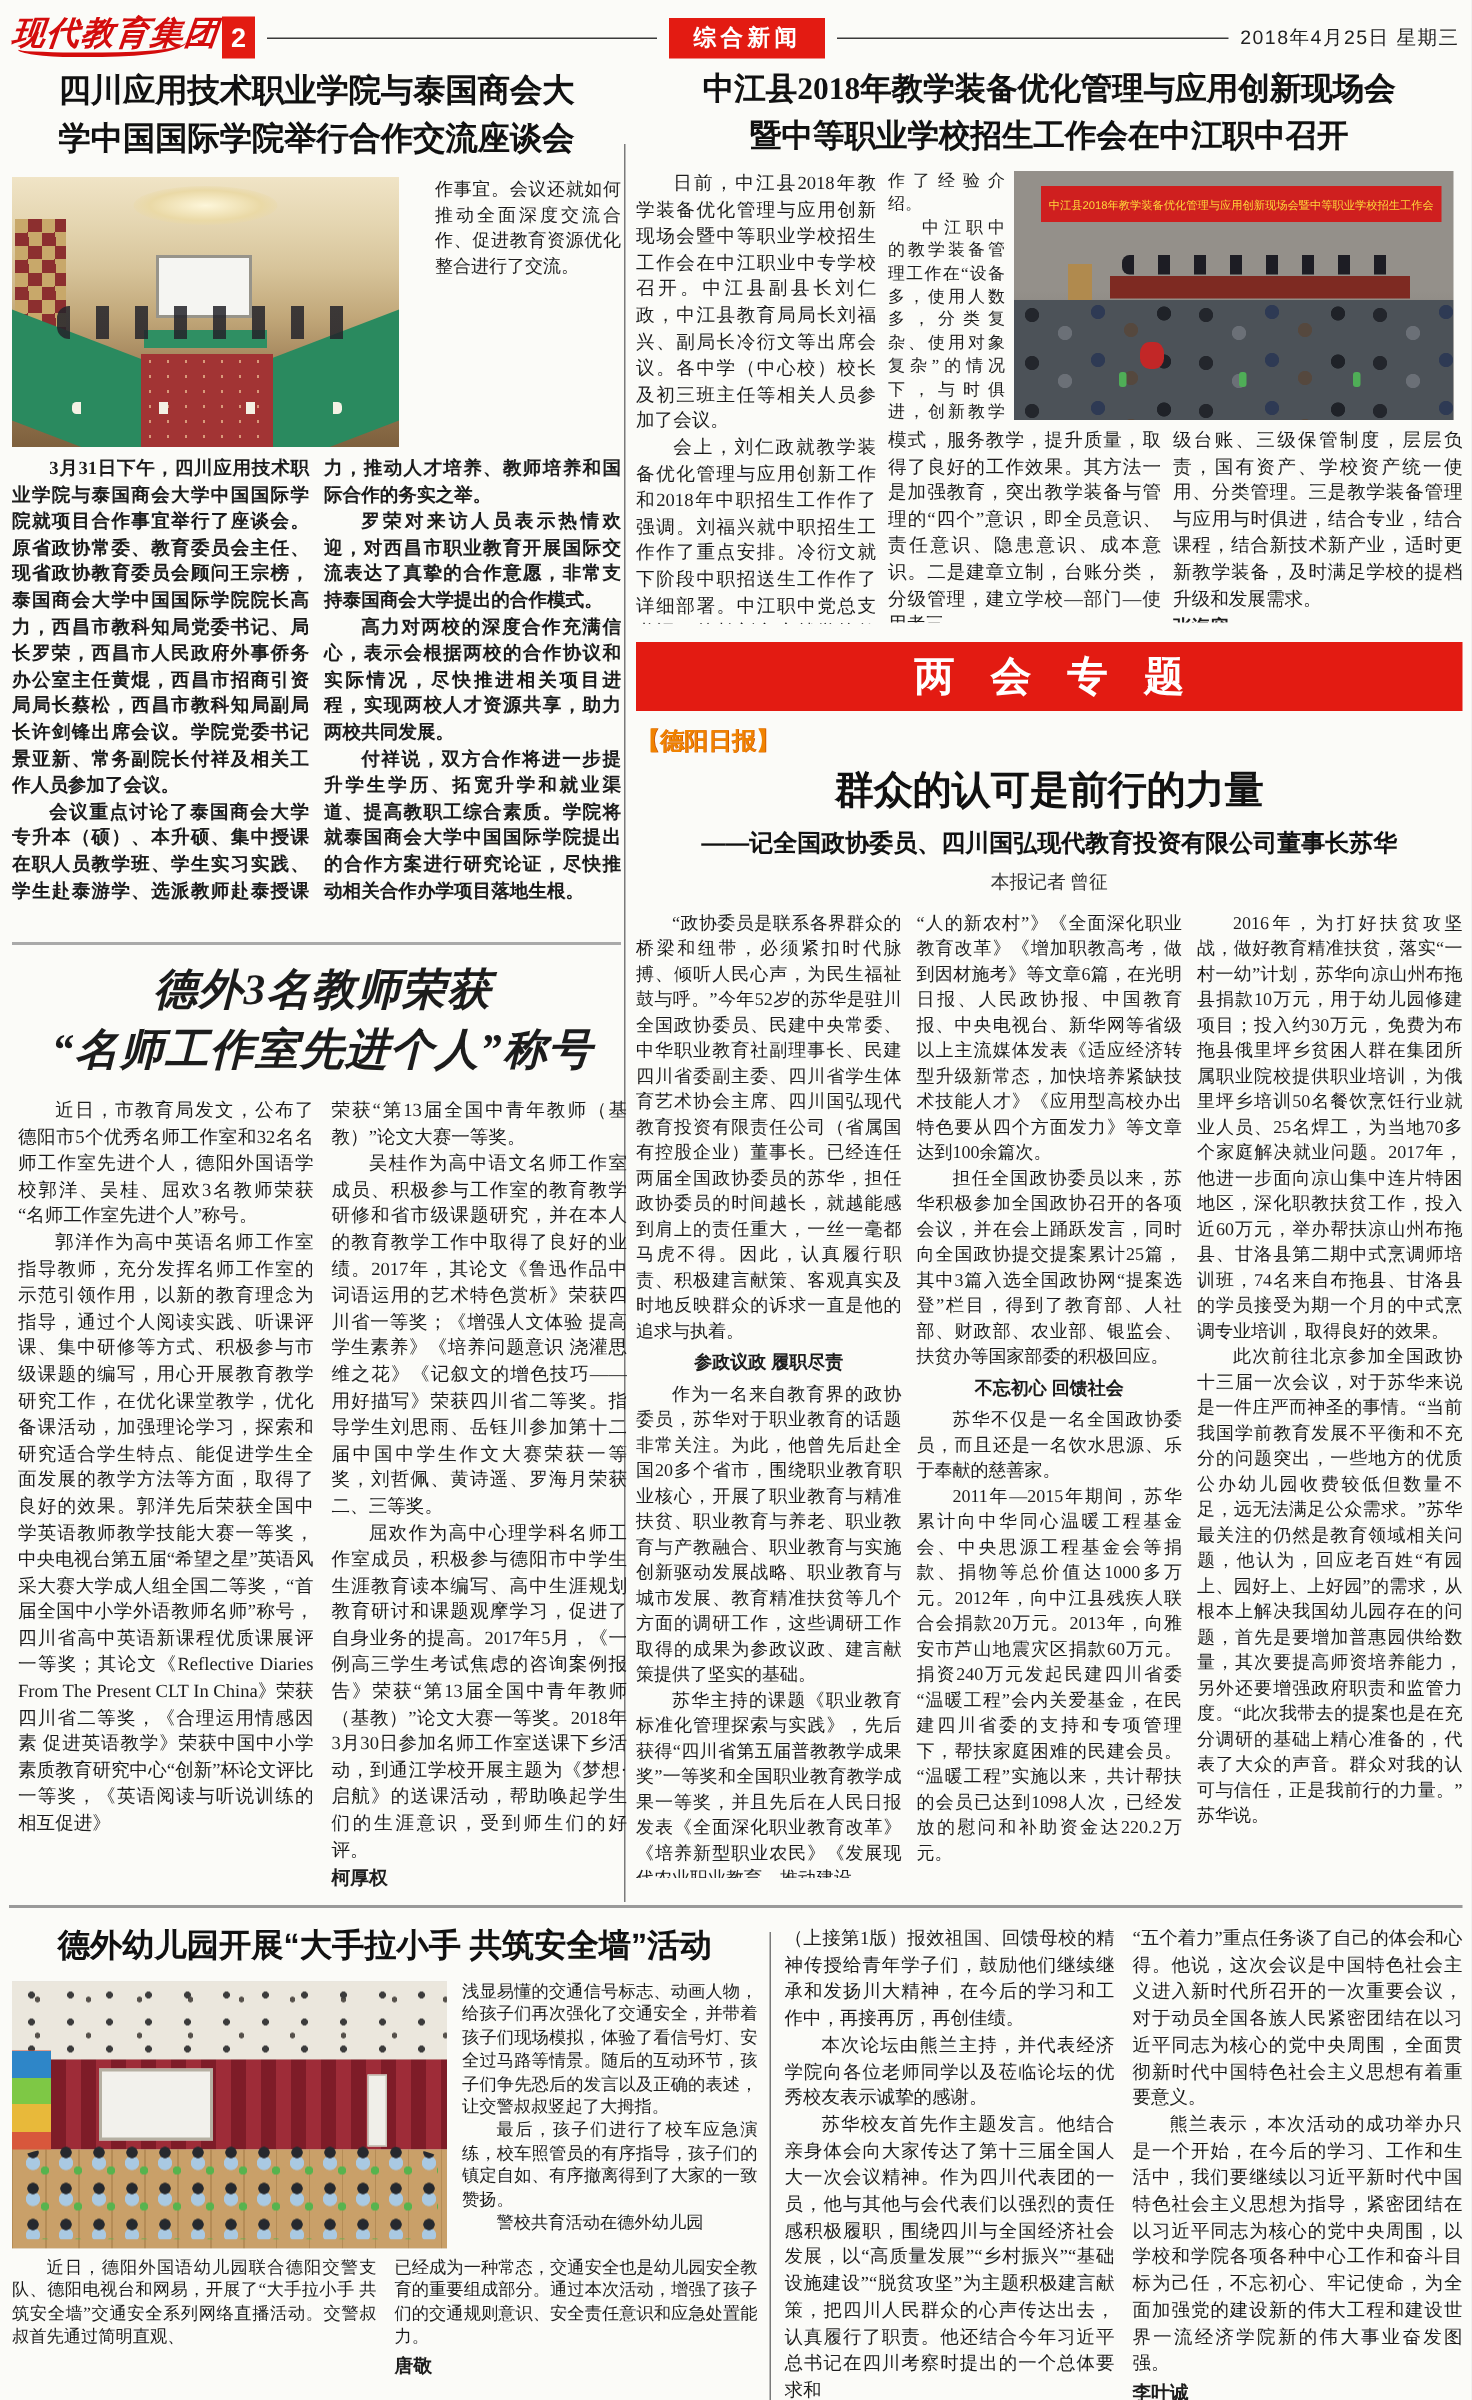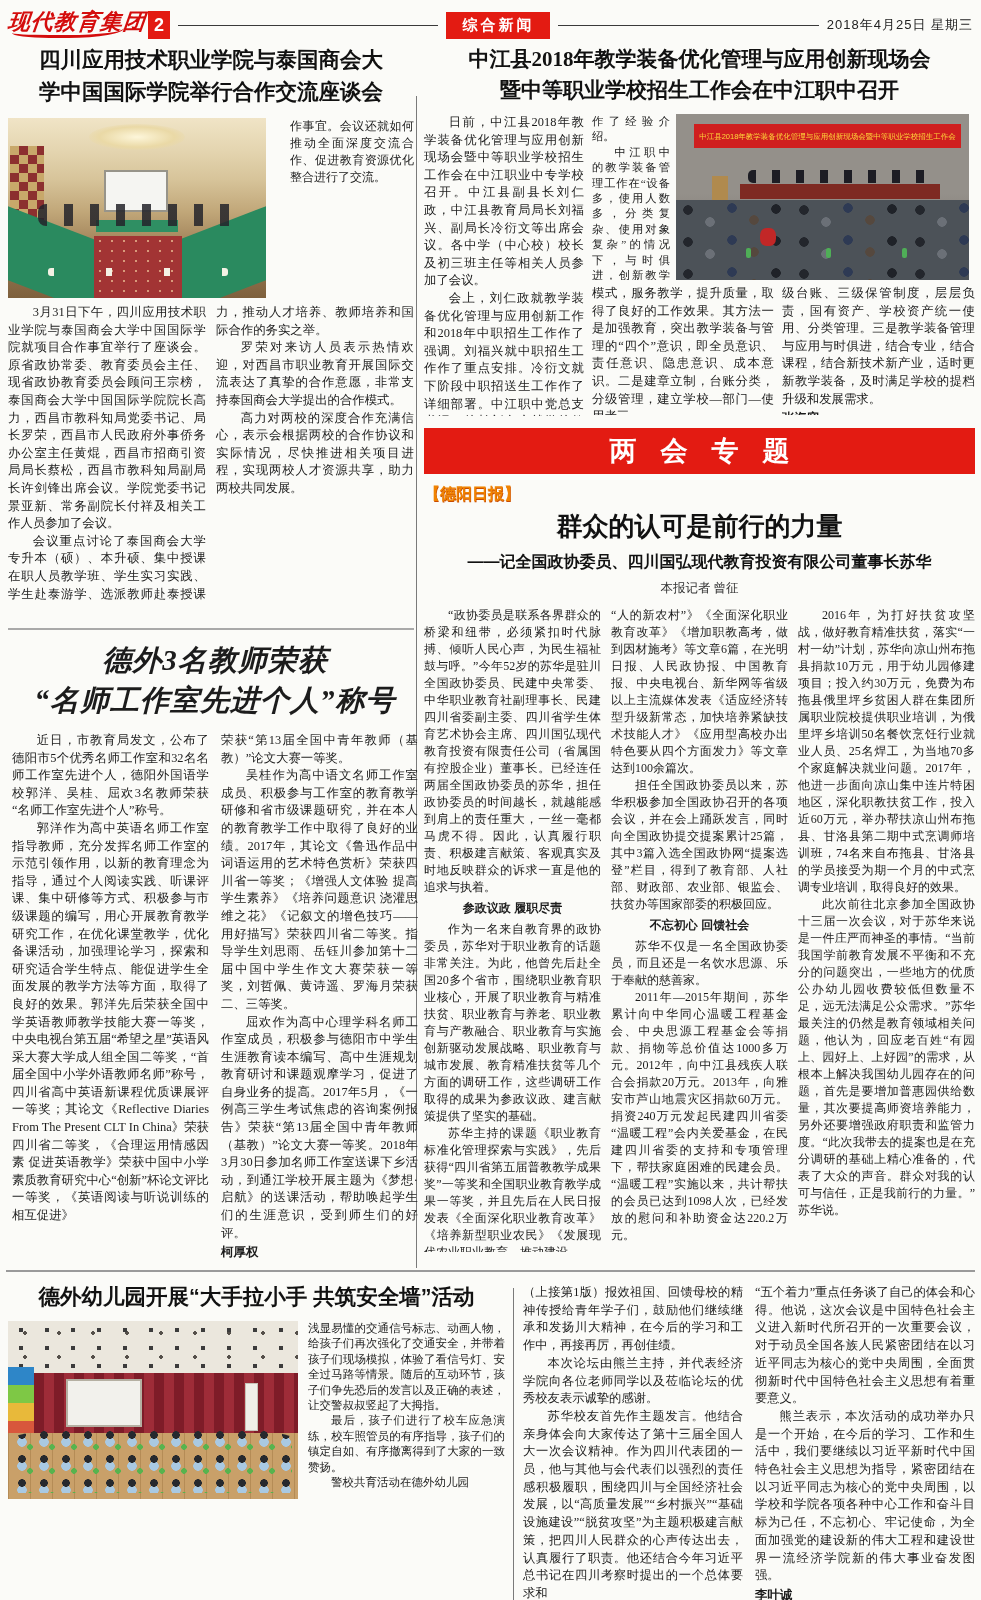--- a/index.html
+++ b/index.html
@@ -41,21 +41,21 @@
   .author{text-align:left;font-weight:bold;font-size:12.5px;padding-right:6px;margin-top:2px;}
   .headline{font-weight:bold;text-align:center;color:#111;}
 
   
   .art-sichuan{position:absolute;left:8px;top:44px;width:406px;}
   .art-sichuan .headline div{font-size:21.5px;line-height:32px;}
   .sichuan-row1{margin-top:10px;display:flex;gap:24px;}
   .sichuan-strip{flex:1;height:180px;}
   .sichuan-strip p{font-size:12px;line-height:17px;}
   .sichuan-row2{margin-top:6px;display:flex;gap:10px;height:300px;}
-  .sichuan-row2 .colwrap{flex:1;}
+  .sichuan-row2 .colwrap{flex:1;font-weight:bold;}
 
   
   .vdiv1{left:416px;top:96px;height:1172px;border-left:1px solid #7a7a7a;width:0;}
   .hr-left{left:8px;top:628px;width:406px;border-top:2px solid #a9a9a9;height:0;}
   .hr-full{left:6px;top:1270px;width:969px;border-top:2px solid #9a9a9a;height:0;}
   .vdiv2{left:513px;top:1288px;height:312px;border-left:1px solid #7a7a7a;width:0;}
 
   
   .art-zj{position:absolute;left:424px;top:44px;width:551px;}
   .art-zj .headline div{font-size:21px;line-height:31px;}
@@ -207,20 +207,21 @@
         <div class="col">
             <p>3月31日下午，四川应用技术职业学院与泰国商会大学中国国际学院就项目合作事宜举行了座谈会。原省政协常委、教育委员会主任、现省政协教育委员会顾问王宗榜，泰国商会大学中国国际学院院长高力，西昌市教科知局党委书记、局长罗荣，西昌市人民政府外事侨务办公室主任黄焜，西昌市招商引资局局长蔡松，西昌市教科知局副局长许剑锋出席会议。学院党委书记景亚新、常务副院长付祥及相关工作人员参加了会议。</p>
             <p>会议重点讨论了泰国商会大学专升本（硕）、本升硕、集中授课在职人员教学班、学生实习实践、学生赴泰游学、选派教师赴泰授课及师资培训等项目的合</p>
           </div>
       </div>
       <div class="colwrap">
         <div class="col">
             <p class="cont">力，推动人才培养、教师培养和国际合作的务实之举。</p>
             <p>罗荣对来访人员表示热情欢迎，对西昌市职业教育开展国际交流表达了真挚的合作意愿，非常支持泰国商会大学提出的合作模式。</p>
             <p>高力对两校的深度合作充满信心，表示会根据两校的合作协议和实际情况，尽快推进相关项目进程，实现两校人才资源共享，助力两校共同发展。</p>
+            <p>付祥说，双方合作将进一步提升学生学历、拓宽升学和就业渠道、提高教职工综合素质。学院将就泰国商会大学中国国际学院提出的合作方案进行研究论证，尽快推动相关合作办学项目落地生根。</p>
           </div>
 
       </div>
     </div>
   </div>
 
   <div class="abs vdiv1"></div>
   <div class="abs hr-left"></div>
   <div class="abs hr-full"></div>
   <div class="abs vdiv2"></div>
@@ -330,20 +331,31 @@
         <div class="p3-ac"></div>
         <div class="p3-floor"></div>
         <div class="p3-kids"></div>
       </div>
       <div class="kg-strip col clip">
           <p class="cont">浅显易懂的交通信号标志、动画人物，给孩子们再次强化了交通安全，并带着孩子们现场模拟，体验了看信号灯、安全过马路等情景。随后的互动环节，孩子们争先恐后的发言以及正确的表述，让交警叔叔竖起了大拇指。</p>
           <p>最后，孩子们进行了校车应急演练，校车照管员的有序指导，孩子们的镇定自如、有序撤离得到了大家的一致赞扬。</p>
           <p>警校共育活动在德外幼儿园</p>
         </div>
     </div>
+    <div class="kg-row2">
+      <div class="kg-left col">
+          <p>近日，德阳外国语幼儿园联合德阳交警支队、德阳电视台和网易，开展了“大手拉小手 共筑安全墙”交通安全系列网络直播活动。交警叔叔首先通过简明直观、</p>
+        </div>
+      <div class="kg-rightwrap">
+        <div class="col">
+            <p class="cont">已经成为一种常态，交通安全也是幼儿园安全教育的重要组成部分。通过本次活动，增强了孩子们的交通规则意识、安全责任意识和应急处置能力。</p>
+          </div>
+        <div class="author">唐敬</div>
+      </div>
+    </div>
   </div>
 
   <div class="art-cont clip">
     <div class="cont-cols">
       <div class="colwrap">
         <div class="col">
             <p class="cont">（上接第1版）报效祖国、回馈母校的精神传授给青年学子们，鼓励他们继续继承和发扬川大精神，在今后的学习和工作中，再接再厉，再创佳绩。</p>
             <p>本次论坛由熊兰主持，并代表经济学院向各位老师同学以及莅临论坛的优秀校友表示诚挚的感谢。</p>
             <p>苏华校友首先作主题发言。他结合亲身体会向大家传达了第十三届全国人大一次会议精神。作为四川代表团的一员，他与其他与会代表们以强烈的责任感积极履职，围绕四川与全国经济社会发展，以“高质量发展”“乡村振兴”“基础设施建设”“脱贫攻坚”为主题积极建言献策，把四川人民群众的心声传达出去，认真履行了职责。他还结合今年习近平总书记在四川考察时提出的一个总体要求和</p>
           </div>

